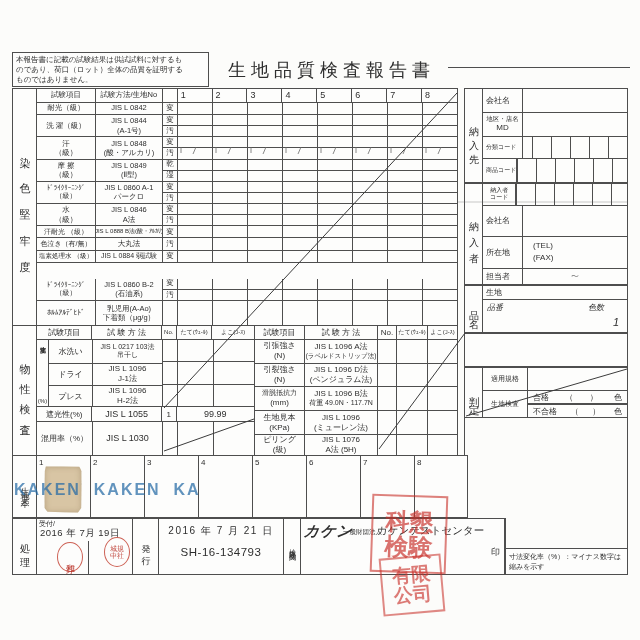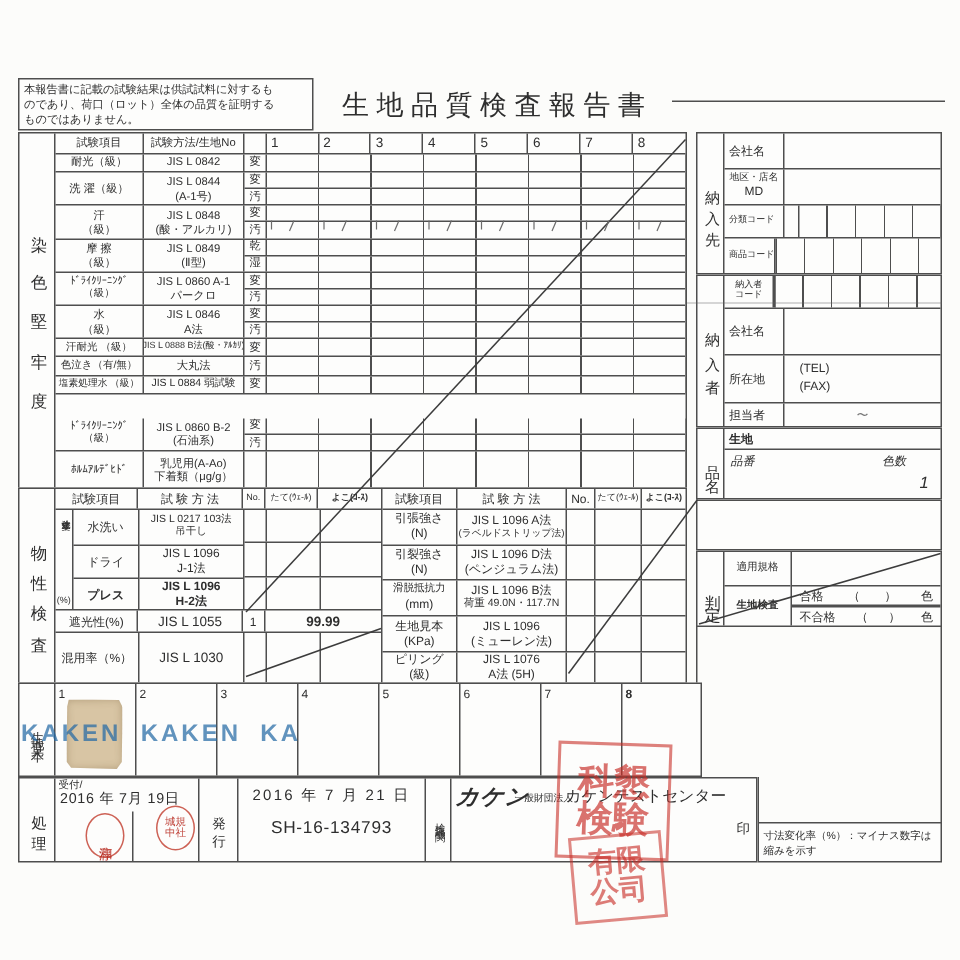--- a/index.html
+++ b/index.html
@@ -6,21 +6,21 @@
 *{margin:0;padding:0;box-sizing:border-box;}
 html,body{width:640px;height:640px;background:#fcfcfa;font-family:"Liberation Sans","DejaVu Sans",sans-serif;color:var(--tx);}
 #doc{position:relative;width:640px;height:640px;overflow:hidden;}
 .abs{position:absolute;}
 .tbl{position:absolute;border:1px solid var(--ln);display:flex;background:#fdfdfc;}
 .box{position:absolute;left:464px;width:164px;border:1px solid var(--ln);display:flex;background:#fdfdfc;}
 .col{display:flex;flex-direction:column;flex:1;min-width:0;}
 .r{display:flex;border-bottom:1px solid var(--ln);}
 .r:last-child{border-bottom:none;}
 .c{border-right:1px solid var(--ln);display:flex;align-items:center;justify-content:center;font-size:8px;white-space:nowrap;overflow:hidden;line-height:1.15;}
-.c:last-child{border-right:none;font-weight:bold;}
+.c:last-child{border-right:none;}
 .noline{border-right:none;}
 .vc{display:flex;align-items:center;justify-content:center;border-right:1px solid var(--ln);}
 .v{writing-mode:vertical-rl;text-orientation:upright;}
 .two{display:flex;flex-direction:column;align-items:center;line-height:1.25;}
 .sub{display:flex;flex-direction:column;flex:1;}
 .sr{display:flex;flex:1;}
 .sr.mid{border-bottom:1px solid var(--ln);}
 .mk{width:15px;font-size:7.5px;}
 .gs{flex:1;background:repeating-linear-gradient(to right,transparent 0 34px,var(--ln) 34px 35px);}
 .ci{width:59px;font-size:7.5px;}

